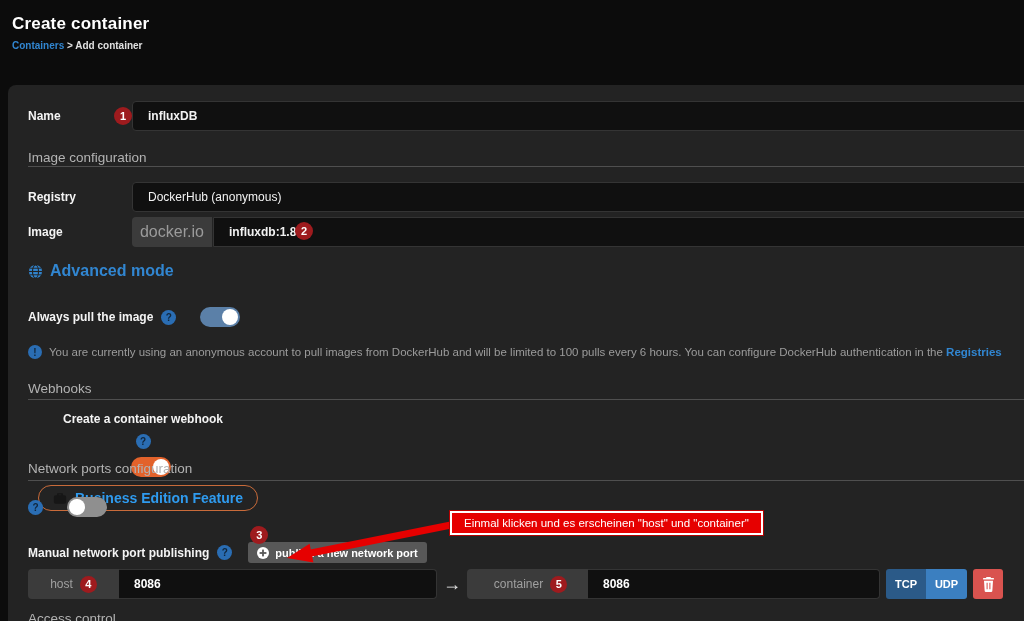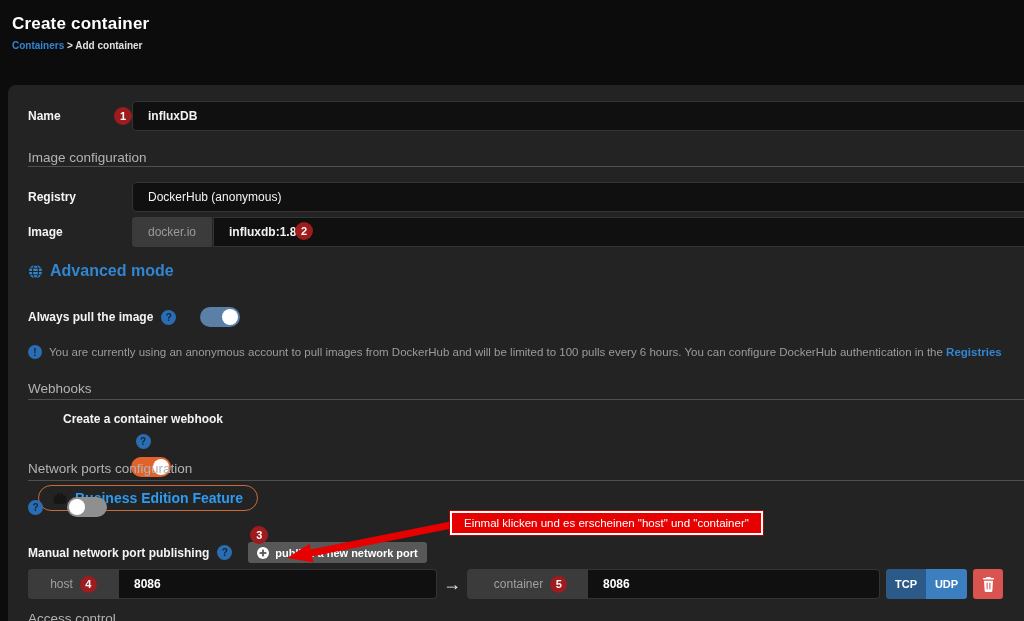--- a/index.html
+++ b/index.html
@@ -16,21 +16,21 @@
   .panel { left:8px; top:85px; right:-10px; bottom:-10px; background:#232323; border-radius:8px 0 0 0; }
 
   .lbl { font-size:12px; font-weight:700; color:#f4f4f4; }
   .sect { font-size:13.5px; color:#b3b3b3; }
   .hr { height:1px; background:#4f4f4f; right:0; }
 
   .inp { background:#101010; border:1px solid #343434; border-radius:4px; color:#f2f2f2;
     font-size:12px; font-family:"Liberation Sans", sans-serif; padding:0 15px; height:30px; outline:none; }
   .selbox { display:flex; align-items:center; }
 
-  .prefix { background:#3b3b3b; border-radius:4px 0 0 4px; color:#9b9b9b; font-size:12px;
+  .prefix { background:#3b3b3b; border-radius:4px 0 0 4px; color:#9b9b9b; font-size:16px;
     display:flex; align-items:center; justify-content:center; }
 
   .badge { width:18px; height:18px; border-radius:50%; background:#9e1b1e; color:#fff;
     font-size:11px; font-weight:700; display:flex; align-items:center; justify-content:center; z-index:5; }
 
   .row { display:flex; align-items:center; gap:8px; }
 
   .qicon { width:15px; height:15px; border-radius:50%; background:#2a6db3; color:#10263c;
     font-size:10px; font-weight:700; display:flex; align-items:center; justify-content:center; cursor:pointer; }
   .iicon { width:14px; height:14px; border-radius:50%; background:#2a6db3; color:#10263c;

